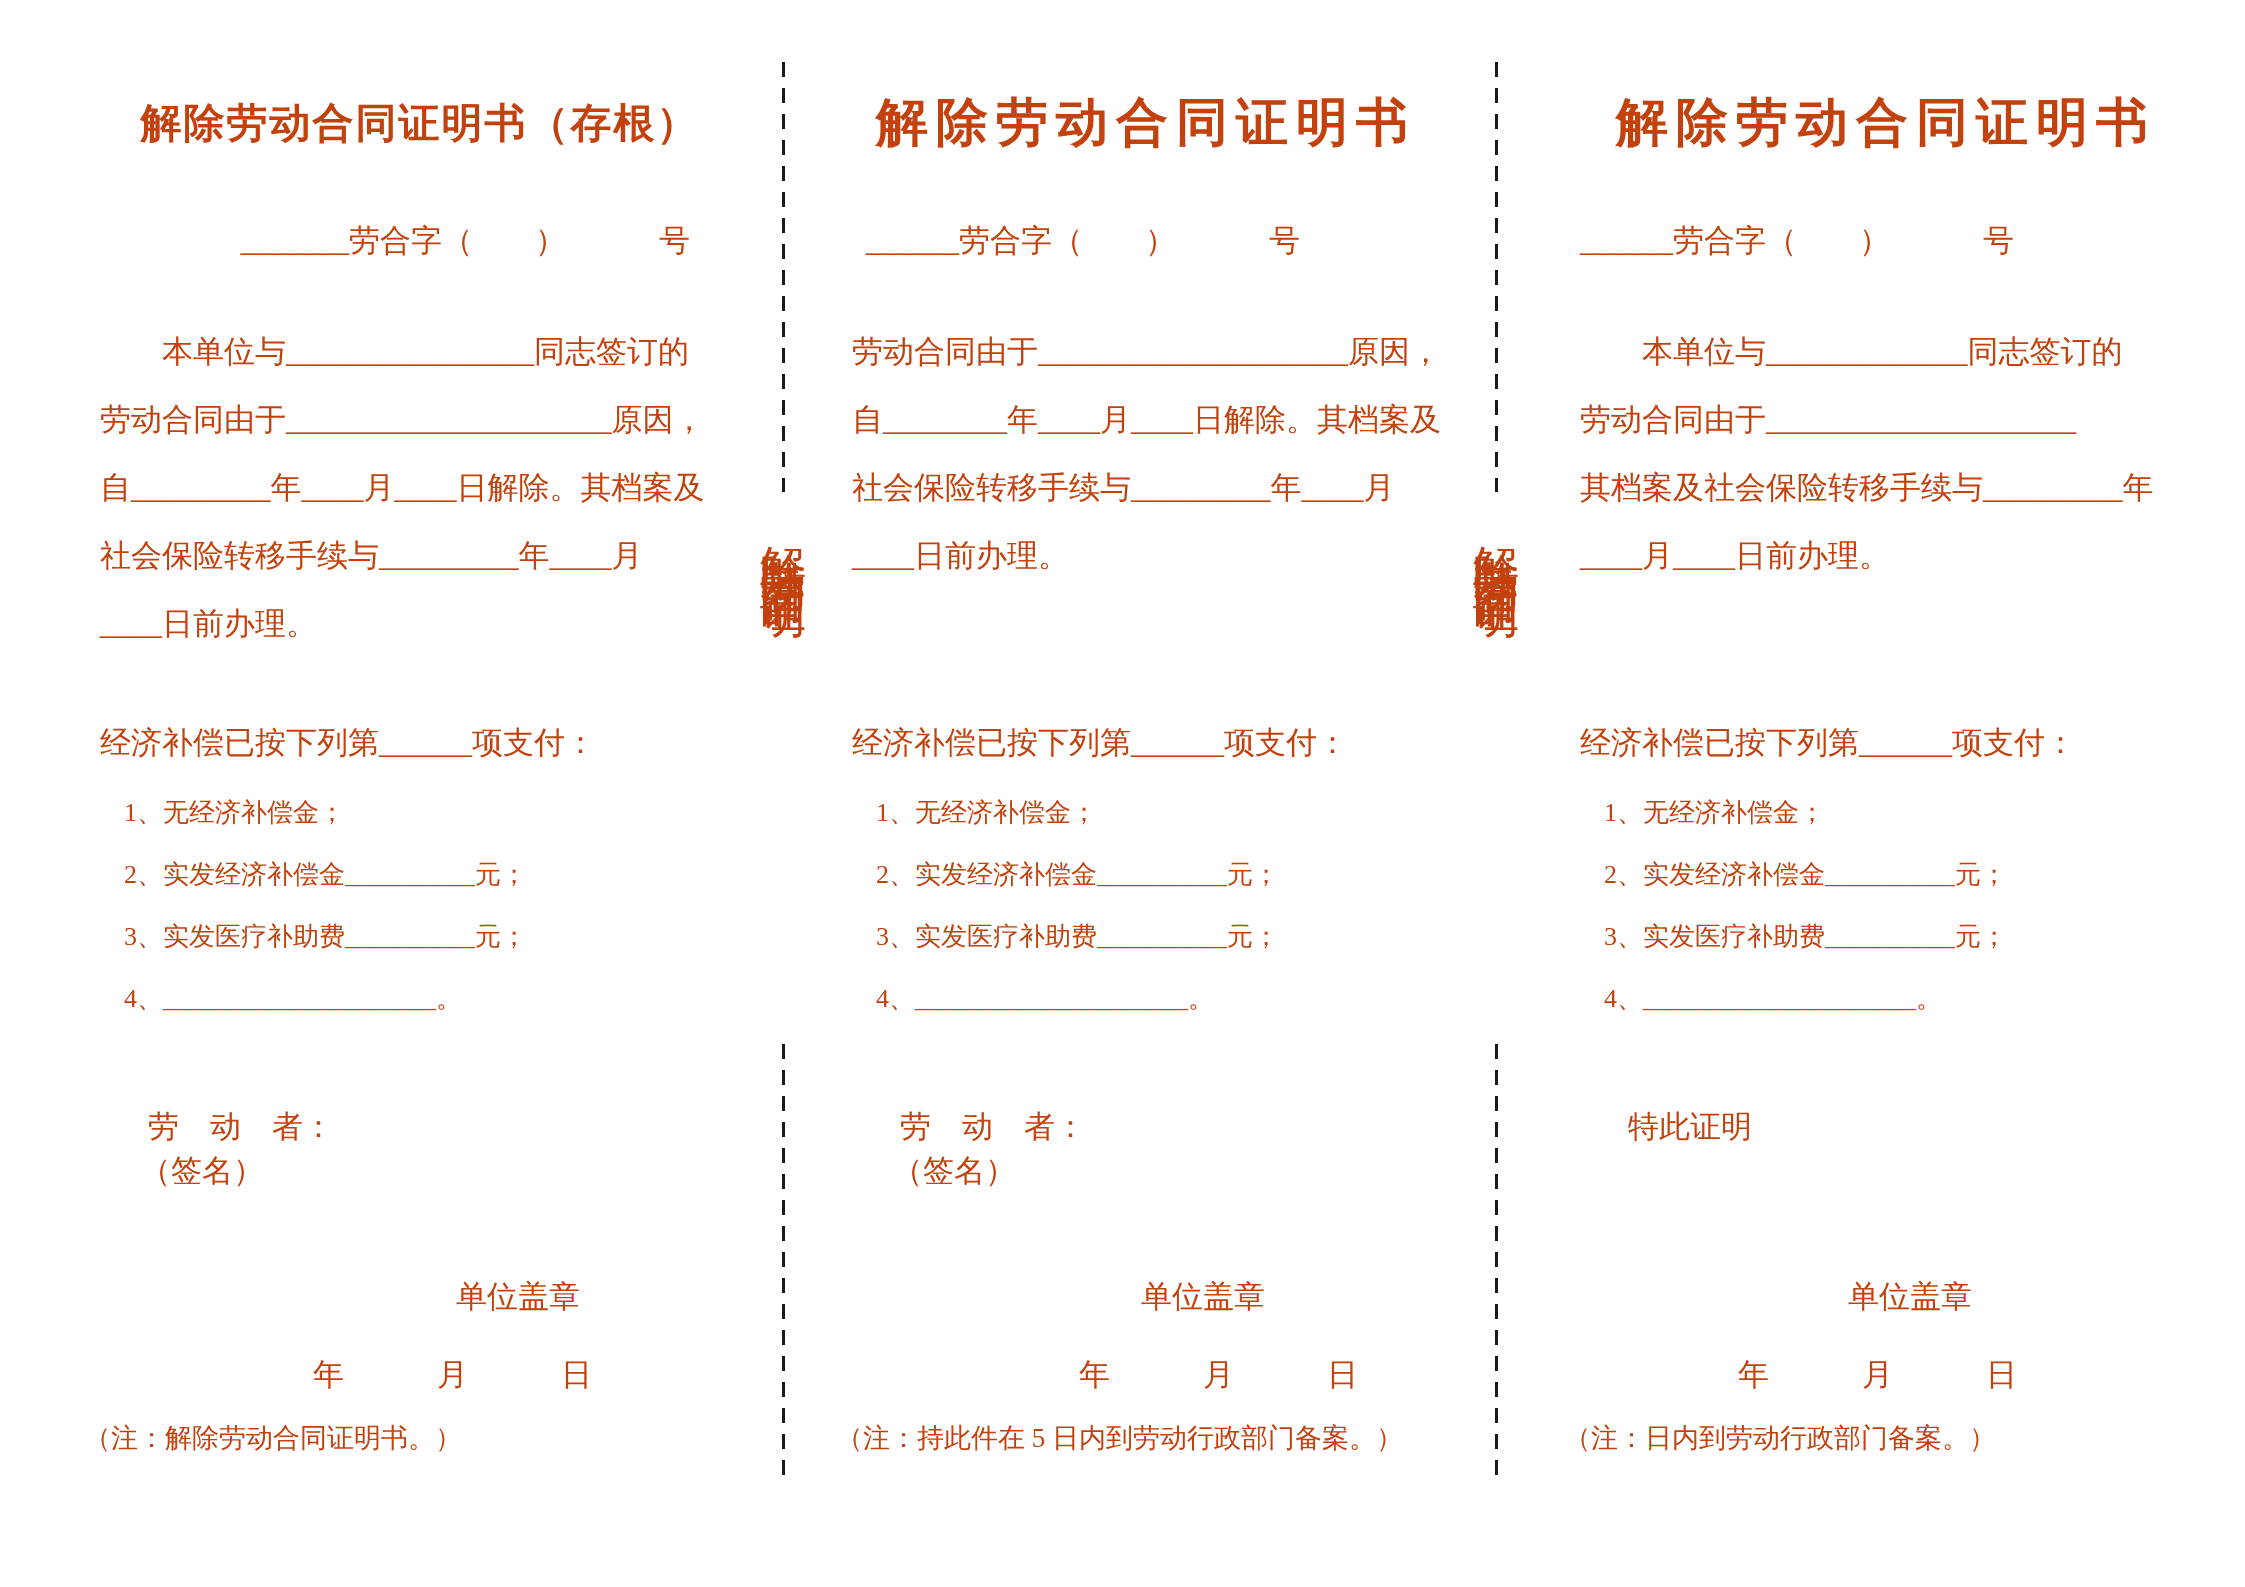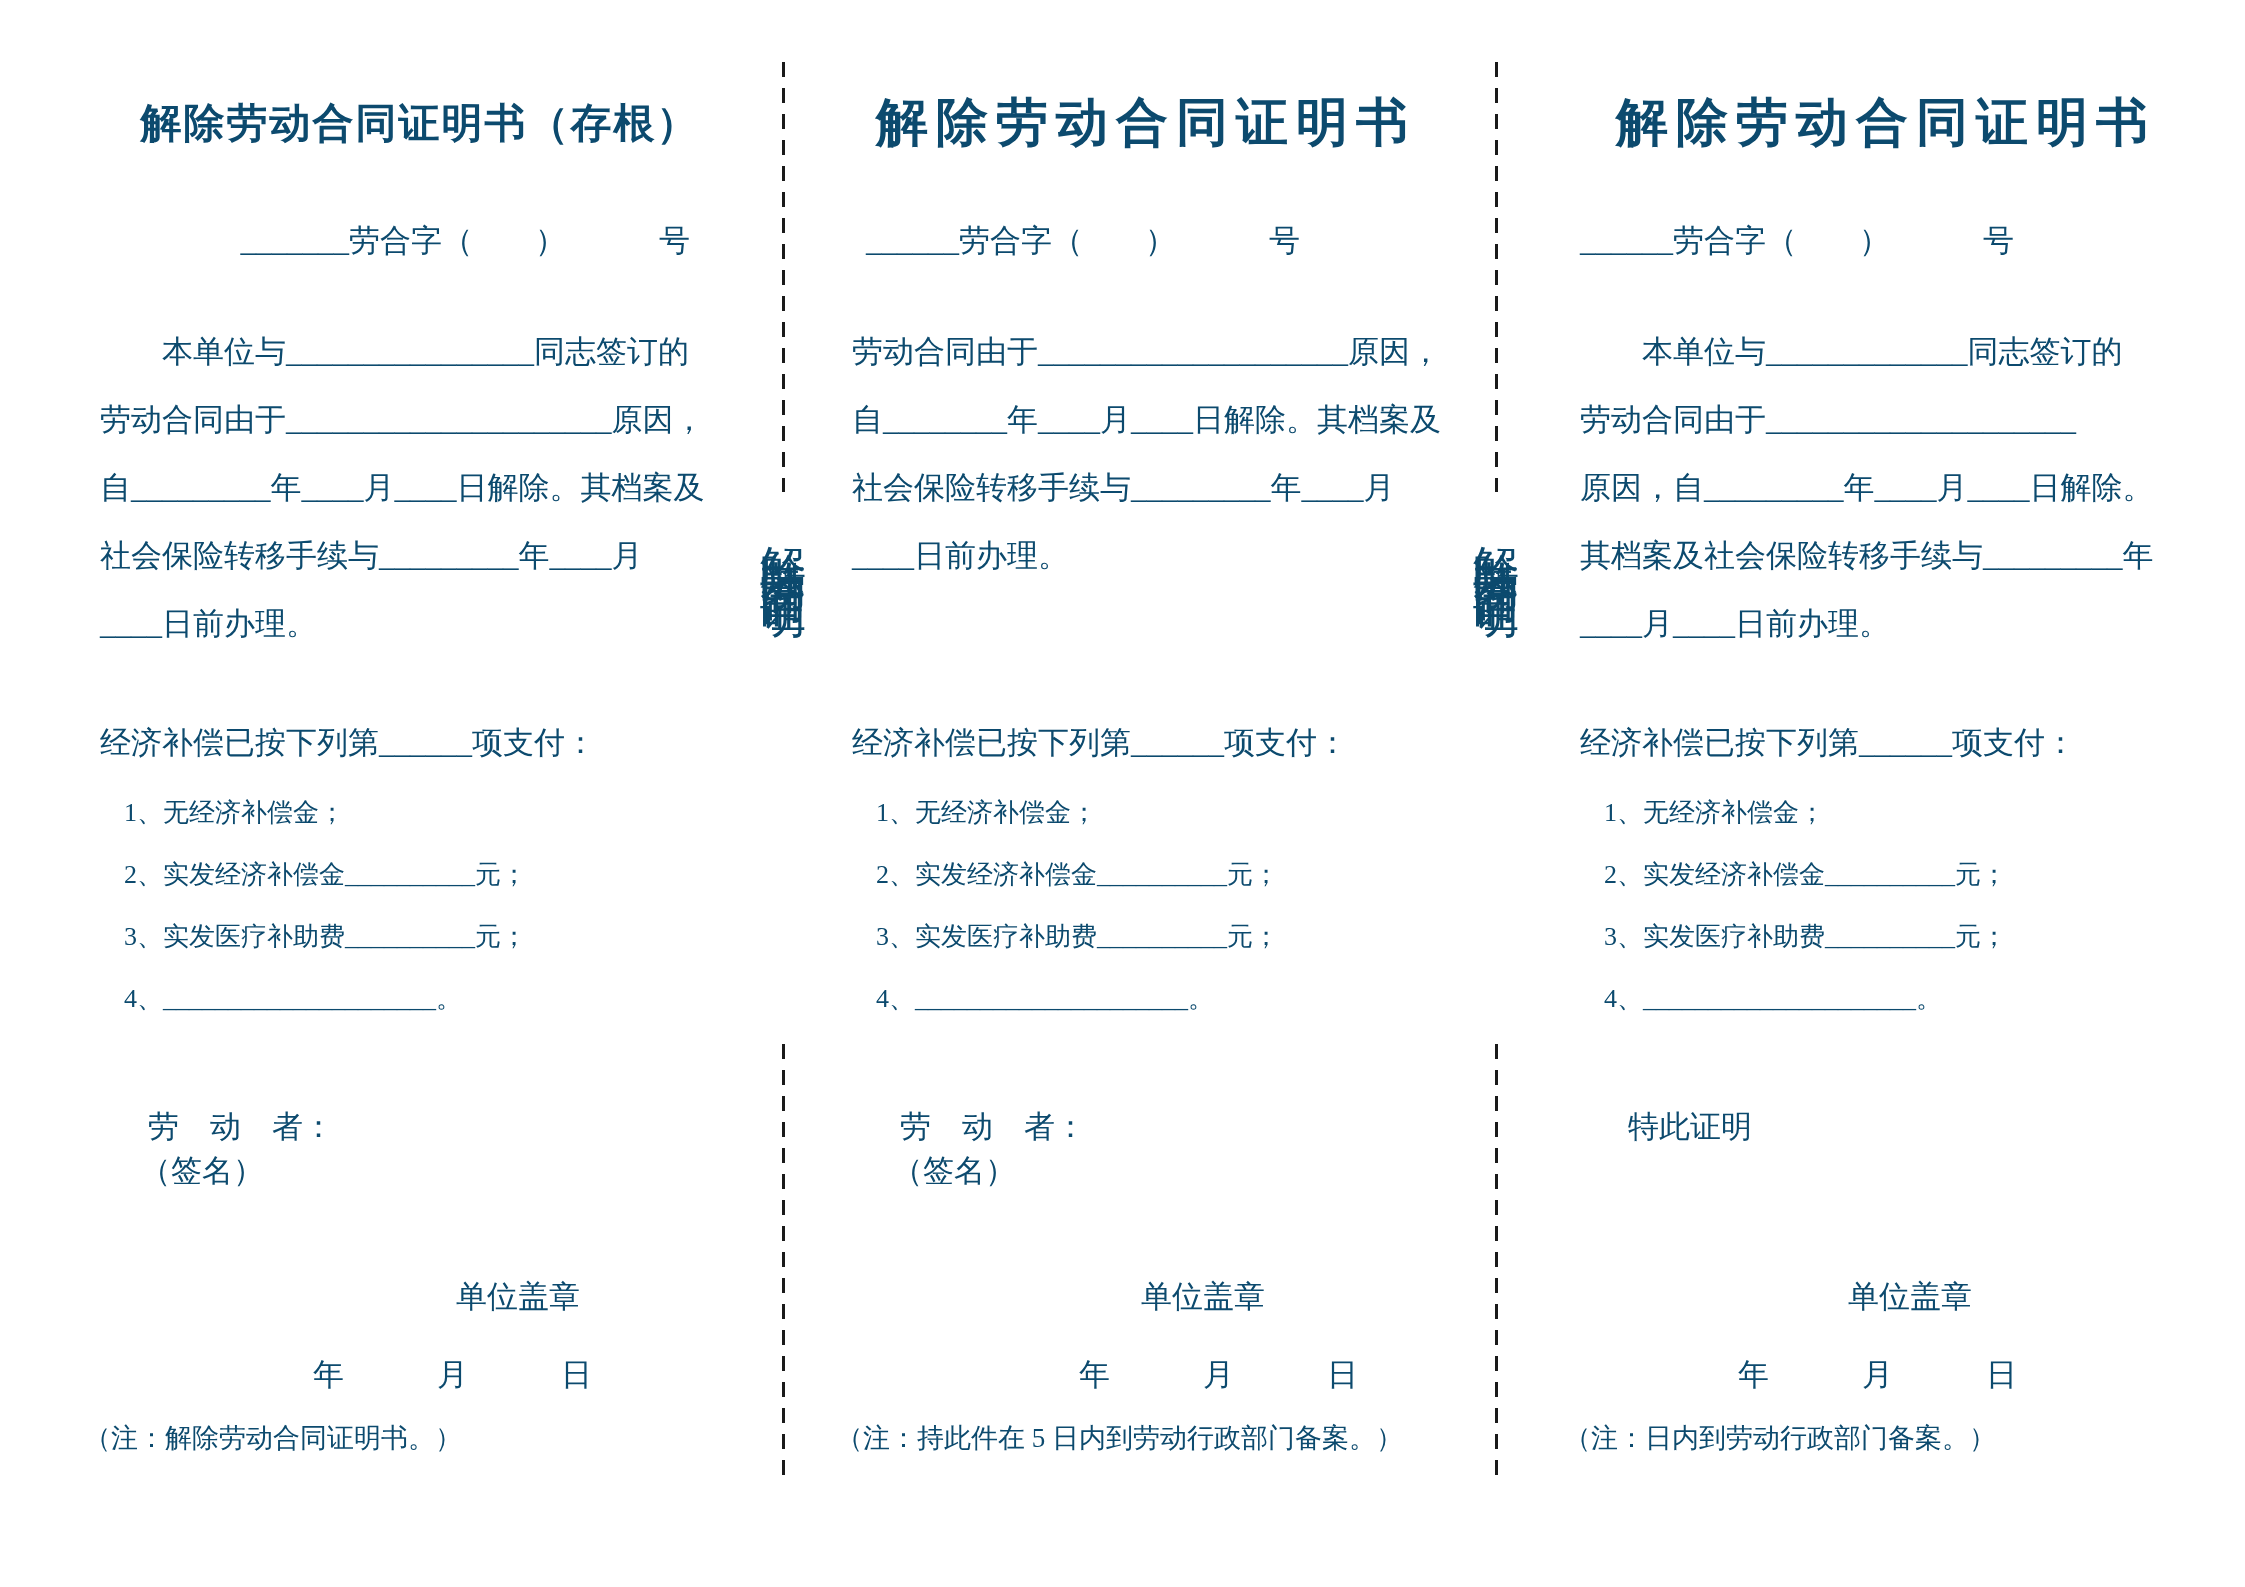--- a/index.html
+++ b/index.html
@@ -1,20 +1,20 @@
 <!DOCTYPE html>
 <html><head>
 <meta charset="utf-8">
 <style>
   html,body { margin:0; padding:0; background:#ffffff; }
   .sheet {
     position:relative;
     width:2245px; height:1587px;
     background:#ffffff;
-    color:#0c4a6e;
+    color:#c2410c;
     font-family:"Liberation Serif","DejaVu Serif",serif;
     overflow:hidden;
   }
   .panel { position:absolute; top:0; height:100%; }
   .p1 { left:100px;  width:640px; }
   .p2 { left:852px;  width:588px; }
   .p3 { left:1580px; width:612px; }
 
   .title {
     position:absolute; left:0; right:0; margin:0;
@@ -141,21 +141,20 @@
     <span class="v-label">解除劳动合同证明</span>
     <span class="dash dash-bottom"></span>
   </div>
 
   <section class="panel p3">
     <h1 class="title">解除劳动合同证明书</h1>
     <div class="ref">______劳合字（　　）　　　号</div>
     <div class="body-par">
       <div class="ln indent">本单位与_____________同志签订的</div>
       <div class="ln">劳动合同由于____________________</div>
-      <div class="ln">原因，自_________年____月____日解除。</div>
       <div class="ln">其档案及社会保险转移手续与_________年</div>
       <div class="ln">____月____日前办理。</div>
     </div>
     <div class="comp-intro">经济补偿已按下列第______项支付：</div>
     <div class="items">
       <div class="ln">1、无经济补偿金；</div>
       <div class="ln">2、实发经济补偿金__________元；</div>
       <div class="ln">3、实发医疗补助费__________元；</div>
       <div class="ln">4、_____________________。</div>
     </div>

